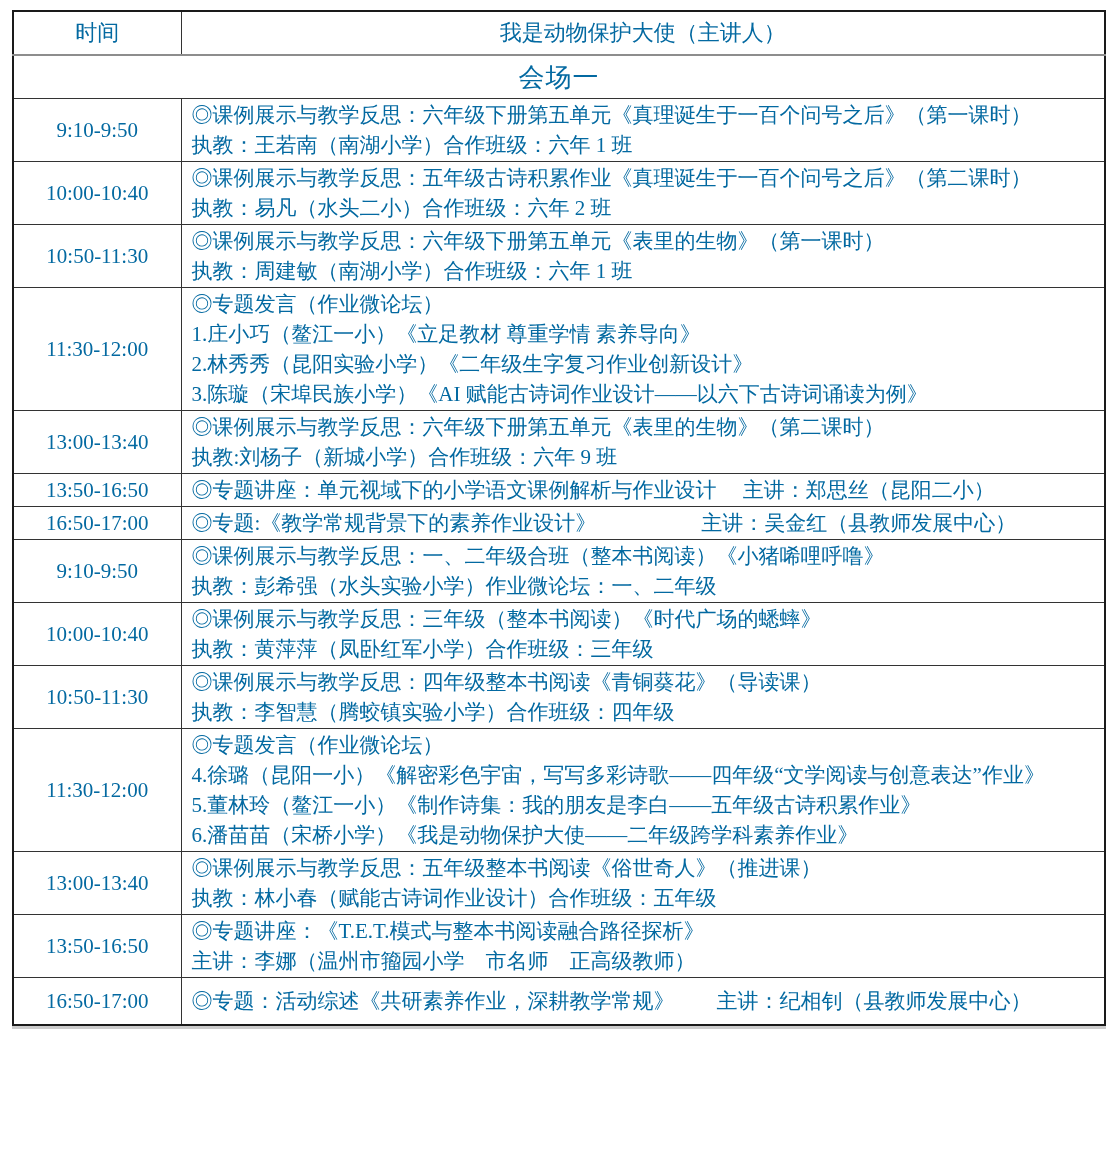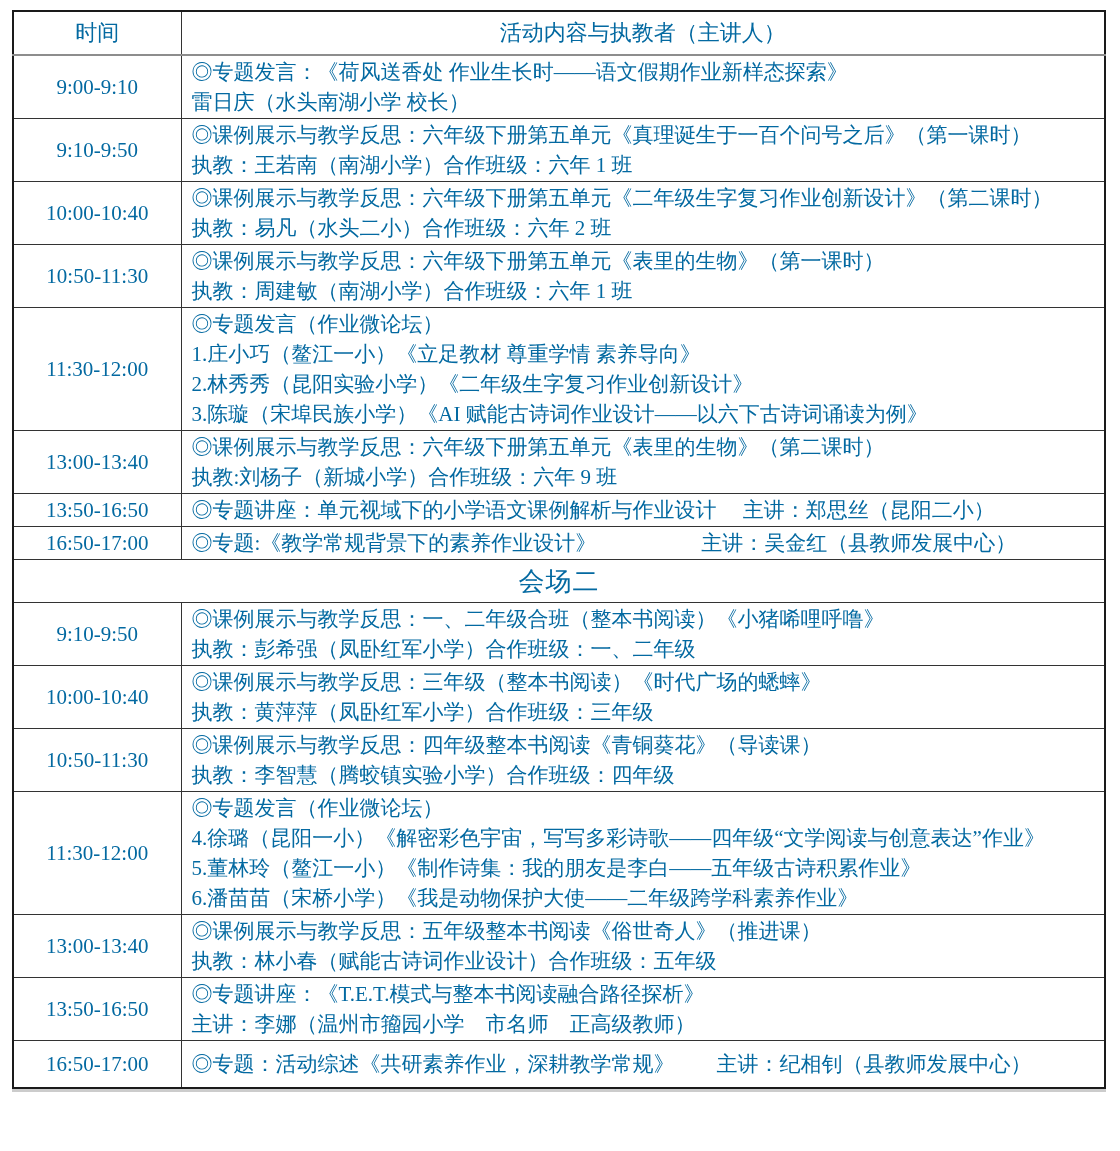--- a/index.html
+++ b/index.html
@@ -68,42 +68,38 @@
 
 <div class="page">
   <table class="schedule">
     <colgroup>
       <col class="c-time">
       <col class="c-content">
     </colgroup>
     <thead>
       <tr>
         <th>时间</th>
-        <th>活动内容与执教者（主讲人）</th>
+        <th>我是动物保护大使（主讲人）</th>
       </tr>
     </thead>
     <tbody>
         <tr>
-          <td class="time-cell">9:00-9:10</td>
-          <td class="content-cell">
-            <div class="line">◎专题发言：《荷风送香处 作业生长时——语文假期作业新样态探索》</div>
-            <div class="line">雷日庆（水头南湖小学 校长）</div>
-          </td>
+          <td colspan="2" class="section-cell">会场一</td>
         </tr>
         <tr>
           <td class="time-cell">9:10-9:50</td>
           <td class="content-cell">
             <div class="line">◎课例展示与教学反思：六年级下册第五单元《真理诞生于一百个问号之后》（第一课时）</div>
             <div class="line">执教：王若南（南湖小学）合作班级：六年 1 班</div>
           </td>
         </tr>
         <tr>
           <td class="time-cell">10:00-10:40</td>
           <td class="content-cell">
-            <div class="line">◎课例展示与教学反思：六年级下册第五单元《二年级生字复习作业创新设计》（第二课时）</div>
+            <div class="line">◎课例展示与教学反思：五年级古诗积累作业《真理诞生于一百个问号之后》（第二课时）</div>
             <div class="line">执教：易凡（水头二小）合作班级：六年 2 班</div>
           </td>
         </tr>
         <tr>
           <td class="time-cell">10:50-11:30</td>
           <td class="content-cell">
             <div class="line">◎课例展示与教学反思：六年级下册第五单元《表里的生物》（第一课时）</div>
             <div class="line">执教：周建敏（南湖小学）合作班级：六年 1 班</div>
           </td>
         </tr>
@@ -129,27 +125,24 @@
             <div class="line">◎专题讲座：单元视域下的小学语文课例解析与作业设计　 主讲：郑思丝（昆阳二小）</div>
           </td>
         </tr>
         <tr>
           <td class="time-cell">16:50-17:00</td>
           <td class="content-cell">
             <div class="line">◎专题:《教学常规背景下的素养作业设计》　　　　　主讲：吴金红（县教师发展中心）</div>
           </td>
         </tr>
         <tr>
-          <td colspan="2" class="section-cell">会场二</td>
-        </tr>
-        <tr>
           <td class="time-cell">9:10-9:50</td>
           <td class="content-cell">
             <div class="line">◎课例展示与教学反思：一、二年级合班（整本书阅读）《小猪唏哩呼噜》</div>
-            <div class="line">执教：彭希强（凤卧红军小学）合作班级：一、二年级</div>
+            <div class="line">执教：彭希强（水头实验小学）作业微论坛：一、二年级</div>
           </td>
         </tr>
         <tr>
           <td class="time-cell">10:00-10:40</td>
           <td class="content-cell">
             <div class="line">◎课例展示与教学反思：三年级（整本书阅读）《时代广场的蟋蟀》</div>
             <div class="line">执教：黄萍萍（凤卧红军小学）合作班级：三年级</div>
           </td>
         </tr>
         <tr>

